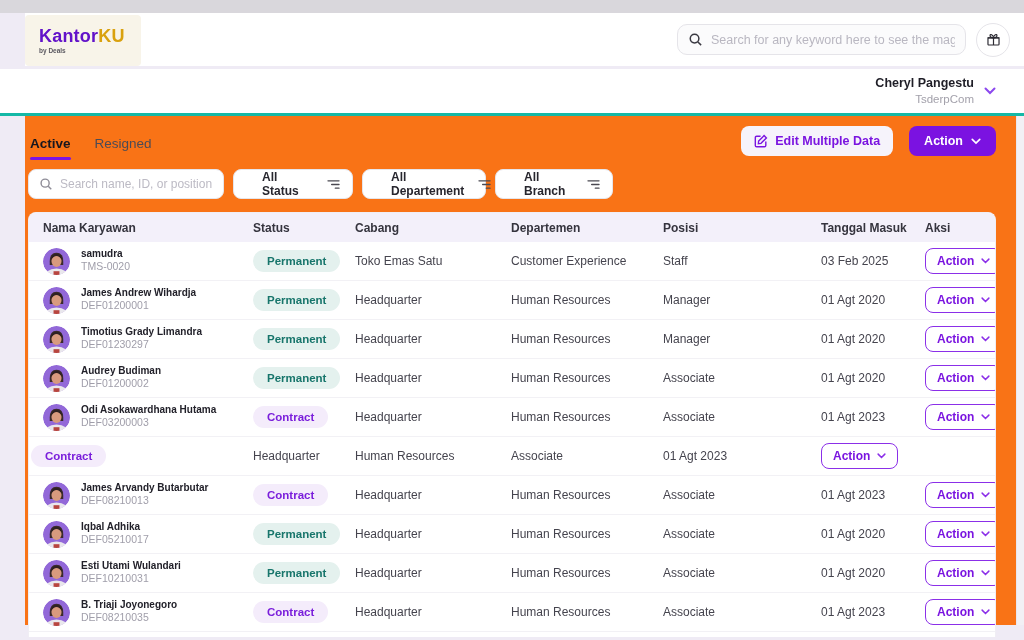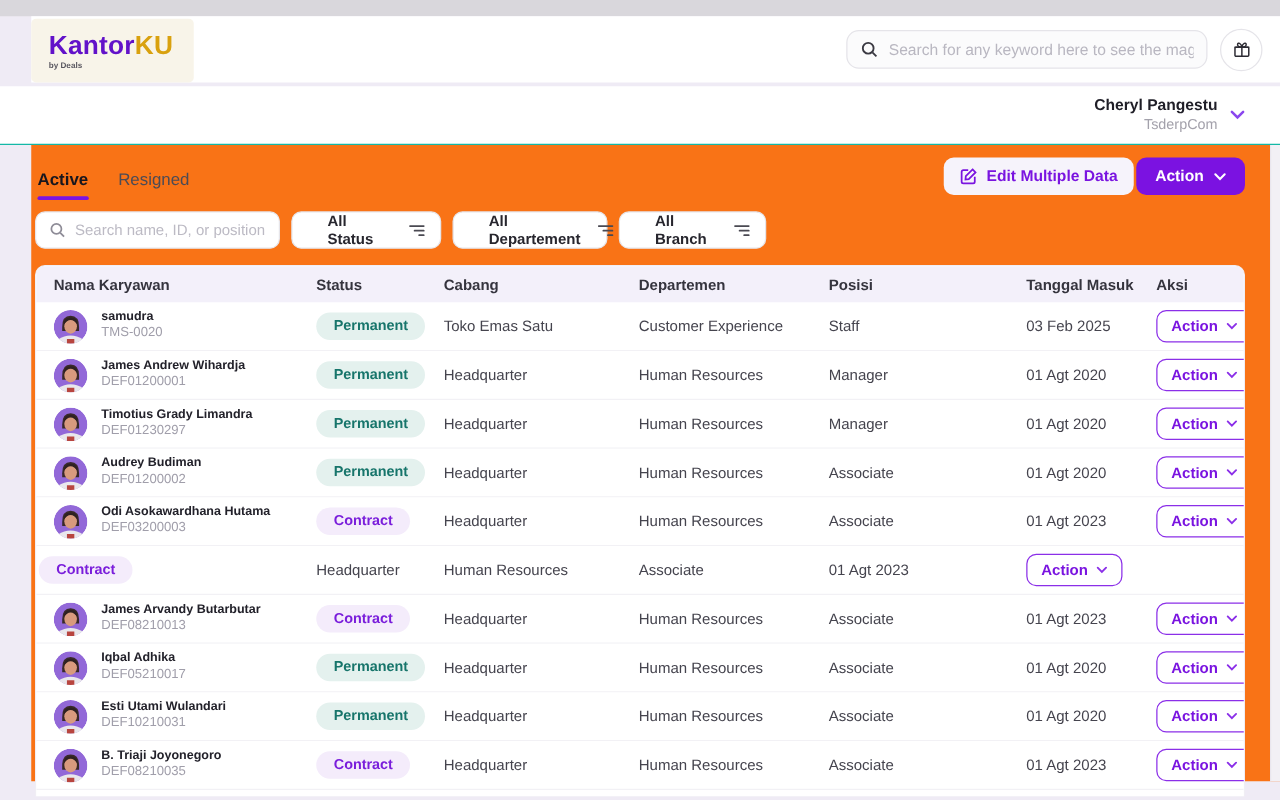--- a/index.html
+++ b/index.html
@@ -7,51 +7,51 @@
   .canvas { position:relative; width:1024px; height:640px; background:#efebf5; overflow:hidden; }
 
   
   .top-strip { position:absolute; top:0; left:0; width:1024px; height:13px; background:#d9d7dc; }
 
   
   .topbar { position:absolute; top:13px; left:25px; width:999px; height:53px; background:#ffffff;
             display:flex; align-items:center; justify-content:space-between; padding:0 14px 0 0; }
   .logo-box { background:#f8f4e9; border-radius:4px; padding:6px 16px 5px 14px; margin-top:1px; height:51px;
               display:flex; flex-direction:column; justify-content:center; }
-  .logo-line { font-size:21px; font-weight:800; letter-spacing:0.2px; color:#6212c9; line-height:1; }
+  .logo-line { font-size:18px; font-weight:800; letter-spacing:0.2px; color:#6212c9; line-height:1; }
   .logo-line .gold { color:#d9a10f; }
   .logo-tag { font-size:6.5px; color:#5a5860; margin-top:2px; font-weight:600; }
   .topbar-right { display:flex; align-items:center; gap:10px; }
   .global-search { width:289px; height:31px; background:#fbfbfc; border:1px solid #e5e4e9; border-radius:10px;
                    display:flex; align-items:center; padding:0 10px; gap:8px; }
   .global-search input { border:none; outline:none; background:transparent; flex:1; font-size:12.5px;
                          color:#3a3942; font-family:"Liberation Sans", sans-serif; }
   .global-search input::placeholder { color:#b9b7c1; }
   .gift-btn { width:34px; height:34px; border-radius:50%; background:#ffffff; border:1px solid #e5e4e9;
               display:flex; align-items:center; justify-content:center; cursor:pointer; }
 
   
   .profile-band { position:absolute; top:69px; left:0; width:1024px; height:47px; background:#ffffff;
                   display:flex; align-items:center; justify-content:flex-end; padding-right:28px;
-                  border-bottom:1px solid #14b8a6; }
+                  border-bottom:3px solid #14b8a6; }
   .profile { display:flex; align-items:center; gap:10px; cursor:pointer; }
   .pnames { text-align:right; }
   .pname { font-size:12.5px; font-weight:800; color:#1f1e27; line-height:1.25; }
   .pcompany { font-size:11.5px; color:#a3a1ab; line-height:1.25; }
 
   
   .content { position:absolute; top:116px; left:25px; width:999px; height:509px; background:#f97316; }
   .scroll-track { position:absolute; top:116px; right:0; width:8px; height:509px; background:#f2f0f5; border-left:1px solid #e9e6ee; }
 
   .tabs-row { display:flex; align-items:center; justify-content:space-between; padding:12px 28px 0 5px; height:44px; }
   .tabs { display:flex; gap:24px; align-items:flex-end; height:100%; }
   .tab { font-size:13.5px; padding-bottom:9px; cursor:pointer; position:relative; color:#4c4b55; font-weight:500; }
   .tab.active { color:#17161e; font-weight:800; }
   .tab.active::after { content:""; position:absolute; left:0; right:0; bottom:0; height:3px; border-radius:3px; background:#7b14e3; }
-  .toolbar { display:flex; gap:2px; align-items:center; margin-bottom:6px; }
+  .toolbar { display:flex; gap:16px; align-items:center; margin-bottom:6px; }
   .edit-multiple-btn { display:inline-flex; align-items:center; gap:7px; background:#f6f3fb; border:none; border-radius:8px;
                        padding:8px 13px; font-size:12.5px; font-weight:800; color:#7a14e0; cursor:pointer;
                        font-family:"Liberation Sans", sans-serif; }
   .action-btn-primary { display:inline-flex; align-items:center; gap:8px; background:#7b12e1; border:none; border-radius:8px;
                         padding:8px 15px; font-size:12.5px; font-weight:800; color:#ffffff; cursor:pointer;
                         font-family:"Liberation Sans", sans-serif; }
 
   .filter-row { display:flex; align-items:center; gap:9px; padding:9px 0 0 3px; }
   .filter-search { width:196px; height:30px; background:#ffffff; border:1px solid #e6e5ea; border-radius:8px;
                    display:flex; align-items:center; gap:7px; padding:0 10px; }

